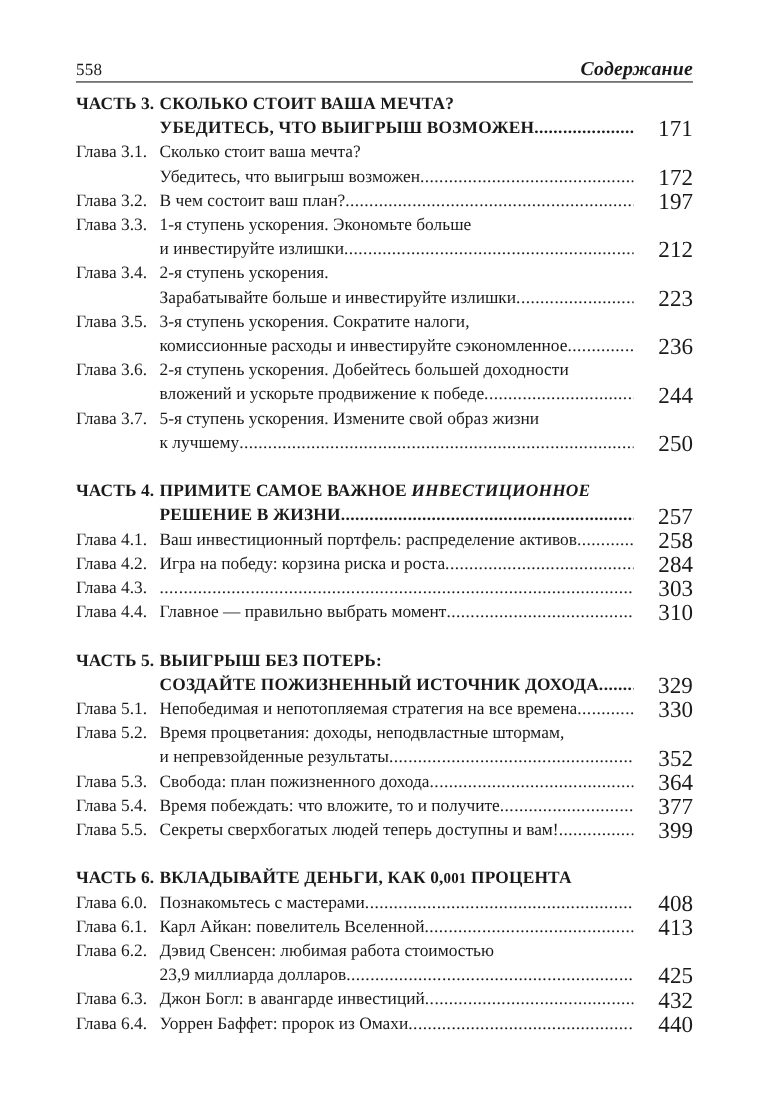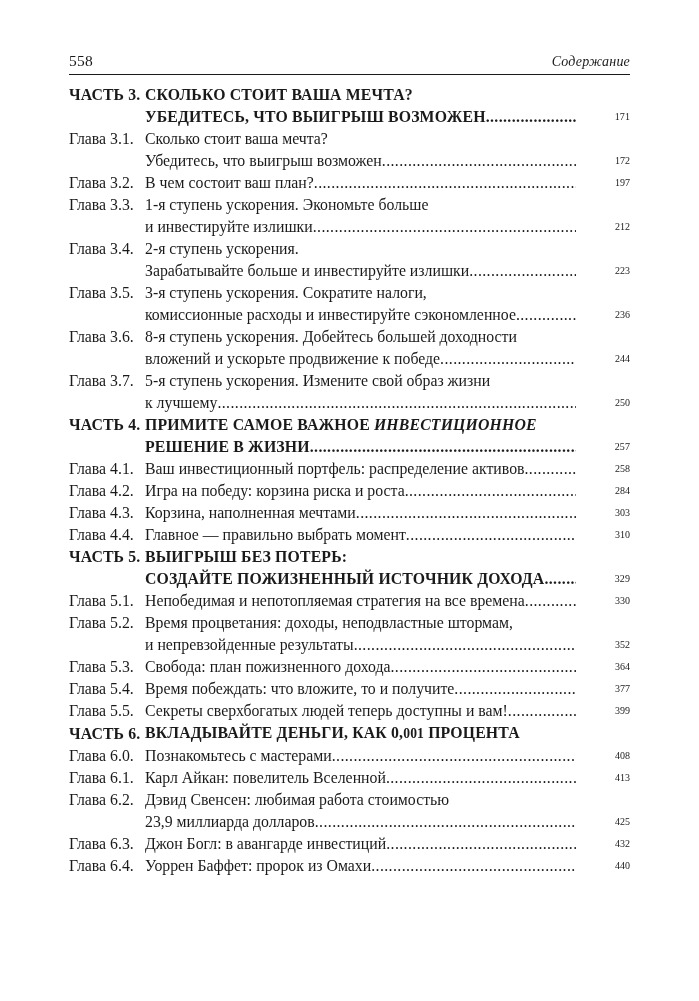--- a/index.html
+++ b/index.html
@@ -34,41 +34,42 @@
     display: flex;
     align-items: baseline;
     justify-content: space-between;
   }
   .folio {
     font-size: 15.5px;
     letter-spacing: 0.2px;
   }
   .head-title {
     font-style: italic;
-    font-size: 14px;
+    font-size: 18px;
     letter-spacing: 0.2px;
+    font-weight: bold;
   }
   .head-rule {
     position: absolute;
     left: 69px;
     right: 69px;
     top: 74px;
     height: 1.4px;
     background: #1a1a1a;
   }
 
   
   .toc {
     position: absolute;
     left: 69px;
     right: 69px;
     top: 84px;
   }
 
-  .part-block { }
+  .part-block { margin-top: 22px; }
   .part-block:first-child { margin-top: 0; }
 
   
   .line {
     display: flex;
     align-items: center;
     line-height: 22px;
     white-space: nowrap;
   }
   .label {
@@ -94,21 +95,21 @@
     letter-spacing: 0.4px;
     min-width: 0;
   }
   .leader::before {
     content: "......................................................................................................................................";
   }
   .page-no {
     flex: 0 0 46px;
     width: 46px;
     text-align: right;
-    font-size: 10px;
+    font-size: 21px;
     padding-left: 6px;
   }
 
   
   .part .label,
   .part .title,
   .part .page-no { font-weight: bold; letter-spacing: 0.1px; }
   .part .title .txt { letter-spacing: 0.15px; }
   .part .page-no { font-weight: normal; }
   .em-italic { font-style: italic; font-weight: bold; }
@@ -226,21 +227,21 @@
         <span class="title">
             <span class="txt">комиссионные расходы и инвестируйте сэкономленное</span>
             <span class="leader"></span>
           </span>
         <span class="page-no">236</span>
       </div>
 
       <div class="line nolead">
         <span class="label">Глава 3.6.</span>
         <span class="title">
-            <span class="txt">8-я ступень ускорения. Добейтесь большей доходности</span>
+            <span class="txt">2-я ступень ускорения. Добейтесь большей доходности</span>
             <span class="leader"></span>
           </span>
         <span class="page-no"></span>
       </div>
       <div class="line cont">
         <span class="label"></span>
         <span class="title">
             <span class="txt">вложений и ускорьте продвижение к победе</span>
             <span class="leader"></span>
           </span>
@@ -295,21 +296,20 @@
         <span class="label">Глава 4.2.</span>
         <span class="title">
             <span class="txt">Игра на победу: корзина риска и роста</span>
             <span class="leader"></span>
           </span>
         <span class="page-no">284</span>
       </div>
       <div class="line">
         <span class="label">Глава 4.3.</span>
         <span class="title">
-            <span class="txt">Корзина, наполненная мечтами</span>
             <span class="leader"></span>
           </span>
         <span class="page-no">303</span>
       </div>
       <div class="line">
         <span class="label">Глава 4.4.</span>
         <span class="title">
             <span class="txt">Главное — правильно выбрать момент</span>
             <span class="leader"></span>
           </span>

